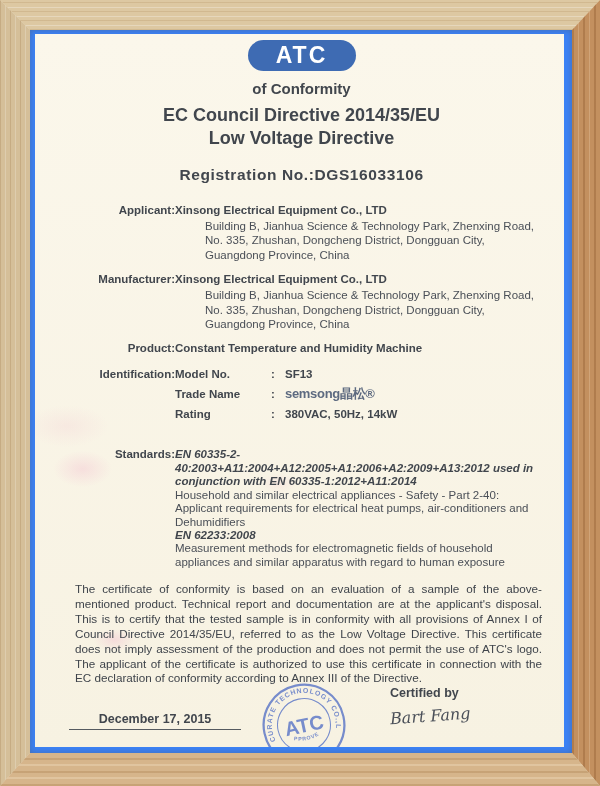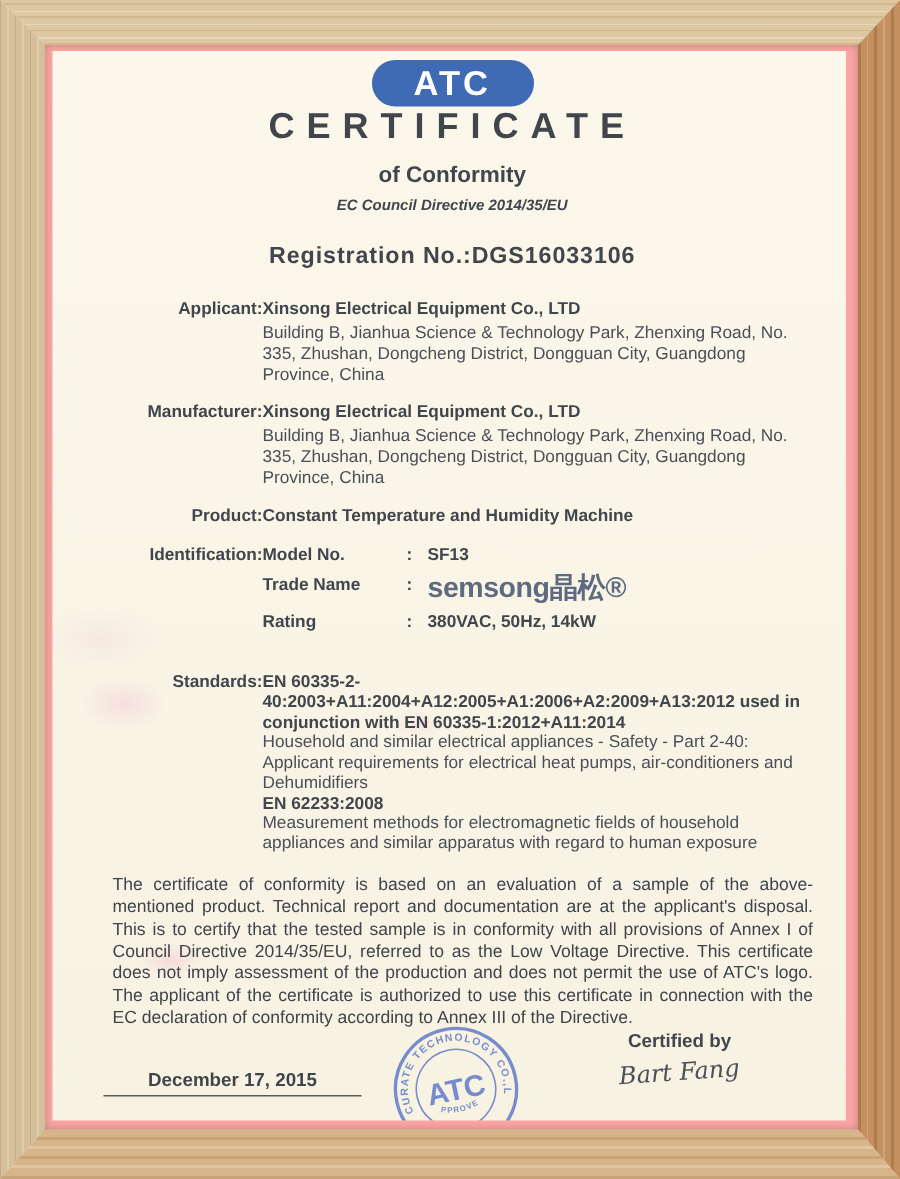--- a/index.html
+++ b/index.html
@@ -20,79 +20,79 @@
   .wood.right{left:572px;top:0;width:28px;height:786px;
     background-color:#c3905f;
     background-image:repeating-linear-gradient(90deg, rgba(130,78,35,.30) 0 2px, transparent 2px 6px, rgba(255,236,210,.22) 6px 7px, transparent 7px 11px);
     clip-path:polygon(28px 0,28px 786px,0 753px,0 30px);}
   .wood.bottom{left:0;top:753px;width:600px;height:33px;
     background-color:#d6b58b;
     background-image:repeating-linear-gradient(0deg, rgba(164,120,70,.30) 0 2px, transparent 2px 7px, rgba(255,243,220,.25) 7px 9px, transparent 9px 13px);
     clip-path:polygon(0 33px,600px 33px,572px 0,30px 0);}
   
   .mat{position:absolute;left:30px;top:30px;right:28px;bottom:33px;
-    background:#fca5a5;padding:4px 8px 6px 5px;box-sizing:border-box;
+    background:#3b82f6;padding:4px 8px 6px 5px;box-sizing:border-box;
     box-shadow:inset 0 0 6px rgba(90,70,40,.35);}
   .paper{width:100%;height:100%;box-sizing:border-box;overflow:hidden;position:relative;
     padding:4px 20px 0 24px;
     color:#41464d;
     background-image:
       radial-gradient(42px 26px at 9% 61%, rgba(238,148,190,.22), transparent 70%),
       radial-gradient(30px 16px at 15% 85%, rgba(238,148,190,.25), transparent 70%),
       radial-gradient(26px 14px at 46% 63%, rgba(238,158,195,.15), transparent 70%),
       radial-gradient(60px 30px at 6% 55%, rgba(232,150,185,.12), transparent 70%),
       linear-gradient(#fbf7eb,#f7f2e2);}
   
   .hdr{text-align:center;}
   .atc-badge{display:inline-block;width:108px;height:31px;line-height:31px;margin-top:2px;
     background:#3e6bb3;color:#fff;border-radius:16px;font-weight:bold;font-size:23px;letter-spacing:2px;}
   .cert-title{font-size:24px;font-weight:bold;letter-spacing:8px;color:#41464d;margin-top:0px;}
   .conformity{font-size:15px;font-weight:bold;margin-top:9px;}
-  .directive{font-size:10px;font-weight:bold;margin-top:7px;line-height:1.25;font-style:italic;}
+  .directive{font-size:18px;font-weight:bold;margin-top:7px;line-height:1.25;}
   .registration{font-size:15.5px;font-weight:bold;letter-spacing:.6px;margin-top:17px;}
   
   .content{padding:0 2px 0 16px;}
   .rows{margin-top:20px;font-size:11.5px;}
   .row{display:grid;grid-template-columns:100px 1fr;margin-bottom:11px;}
   .lbl{font-weight:bold;text-align:right;}
   .name{font-weight:bold;margin-bottom:3px;}
-  .addr{font-weight:normal;color:#4a4f57;line-height:1.25;}
+  .addr{font-weight:normal;color:#4a4f57;line-height:1.25;margin-left:30px;}
   .id-row{display:grid;grid-template-columns:96px 14px 1fr;margin-bottom:8px;font-weight:bold;}
-  .trade-logo{color:#5d6a80;font-size:19px;letter-spacing:-.3px;line-height:.9;}
+  .trade-logo{color:#5d6a80;font-size:13px;letter-spacing:-.3px;line-height:.9;}
   .std-lines div{line-height:1.17;color:#4a4f57;}
-  .std-lines .b{font-weight:bold;color:#41464d;}
+  .std-lines .b{font-weight:bold;color:#41464d;font-style:italic;}
   
   .para{margin-top:13px;font-size:11.7px;font-weight:normal;text-align:justify;line-height:1.27;color:#3f444b;padding:0 2px 0 16px;}
   
   .zone{position:relative;height:104px;margin-top:4px;}
   .stamp{position:absolute;left:202px;top:-8px;width:86px;height:86px;transform:rotate(-12deg);opacity:.82;}
-  .certified{position:absolute;right:16px;top:-4px;width:150px;text-align:center;}
+  .certified{position:absolute;right:4px;top:-4px;width:150px;text-align:left;}
   .certified .cap{font-weight:bold;font-size:12.5px;}
   .sig{font-family:"DejaVu Serif", serif;font-style:italic;font-size:16px;color:#4a4f58;
        transform:rotate(-4deg);margin-top:4px;height:24px;}
   .dateblk{position:absolute;left:10px;top:22px;width:172px;text-align:center;}
   .dateval{font-weight:bold;font-size:12.5px;border-bottom:1.5px solid #555a60;padding-bottom:3px;}
 </style>
 </head>
 <body>
 
 <div class="wood top"></div>
 <div class="wood left"></div>
 <div class="wood right"></div>
 <div class="wood bottom"></div>
 
 <div class="mat">
 <div class="paper">
 
   <div class="hdr">
     <div class="atc-badge">ATC</div>
-    <div class="cert-title">CERTIFICATE</div>
     <div class="conformity">of Conformity</div>
     <div class="directive">
       <div>EC Council Directive 2014/35/EU</div>
+      <div>Low Voltage Directive</div>
     </div>
     <div class="registration">Registration No.:DGS16033106</div>
   </div>
 
   <div class="rows content">
 
     <div class="row">
       <div class="lbl">Applicant:</div>
       <div>
         <div class="name">Xinsong Electrical Equipment Co., LTD</div>

